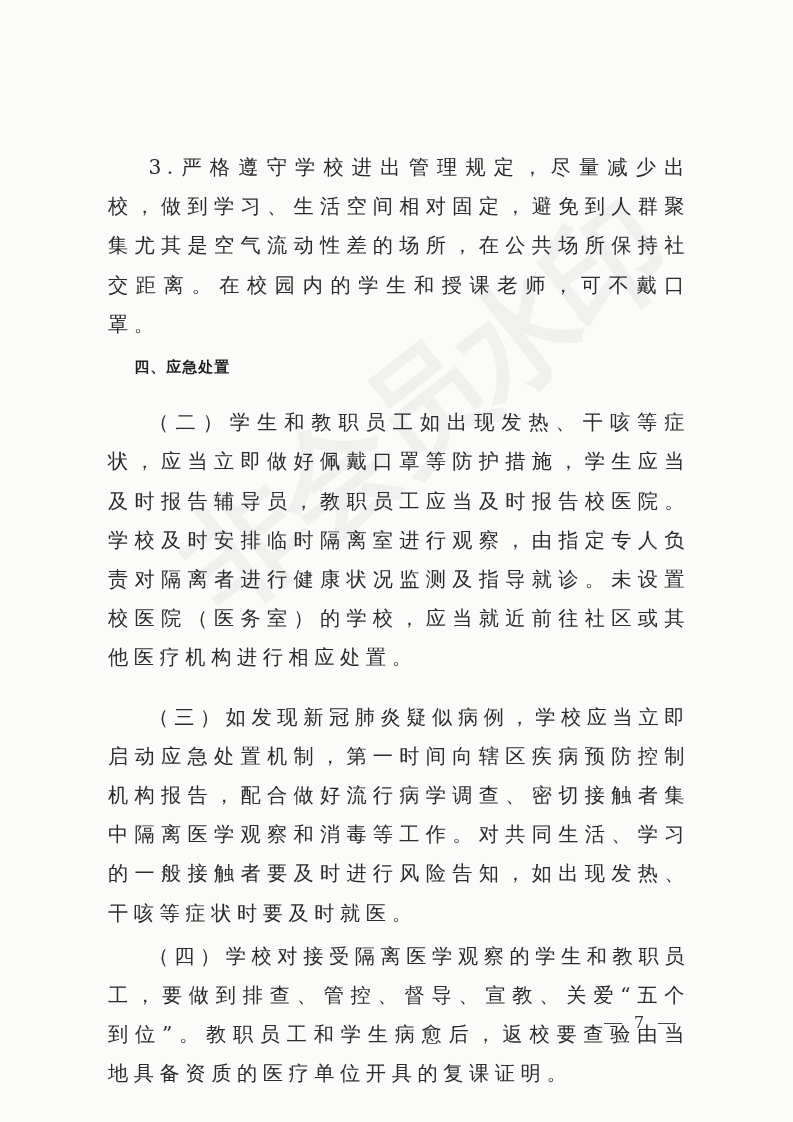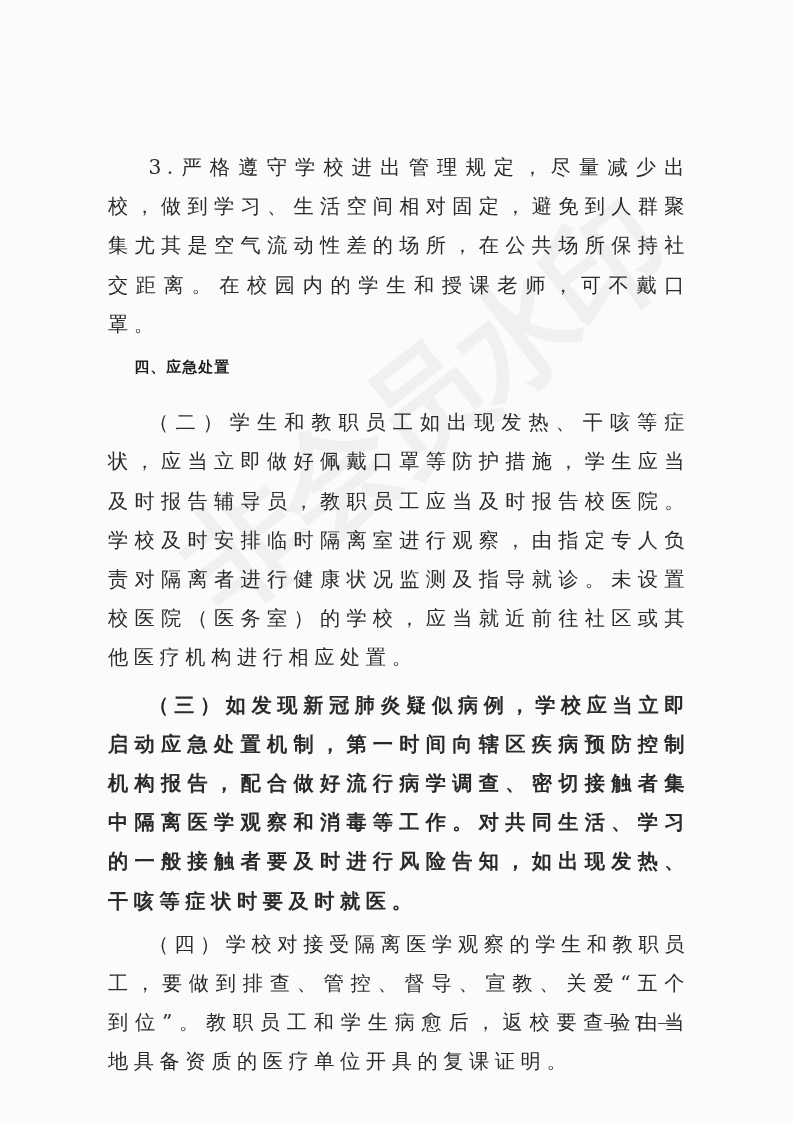--- a/index.html
+++ b/index.html
@@ -61,20 +61,20 @@
 </head>
 <body>
 
 <div class="page">
   <div class="watermark">非会员水印</div>
 
   <div class="content">
     <p class="para">3.严格遵守学校进出管理规定，尽量减少出校，做到学习、生活空间相对固定，避免到人群聚集尤其是空气流动性差的场所，在公共场所保持社交距离。在校园内的学生和授课老师，可不戴口罩。</p>
     <p class="heading" style="margin-top:4px;">四、应急处置</p>
     <p class="para" style="margin-top:16px;">（二）学生和教职员工如出现发热、干咳等症状，应当立即做好佩戴口罩等防护措施，学生应当及时报告辅导员，教职员工应当及时报告校医院。学校及时安排临时隔离室进行观察，由指定专人负责对隔离者进行健康状况监测及指导就诊。未设置校医院（医务室）的学校，应当就近前往社区或其他医疗机构进行相应处置。</p>
-    <p class="para" style="margin-top:8px;font-weight:bold;">（三）如发现新冠肺炎疑似病例，学校应当立即启动应急处置机制，第一时间向辖区疾病预防控制机构报告，配合做好流行病学调查、密切接触者集中隔离医学观察和消毒等工作。对共同生活、学习的一般接触者要及时进行风险告知，如出现发热、干咳等症状时要及时就医。</p>
+    <p class="para" style="margin-top:20px;">（三）如发现新冠肺炎疑似病例，学校应当立即启动应急处置机制，第一时间向辖区疾病预防控制机构报告，配合做好流行病学调查、密切接触者集中隔离医学观察和消毒等工作。对共同生活、学习的一般接触者要及时进行风险告知，如出现发热、干咳等症状时要及时就医。</p>
     <p class="para" style="margin-top:4px;">（四）学校对接受隔离医学观察的学生和教职员工，要做到排查、管控、督导、宣教、关爱“五个到位”。教职员工和学生病愈后，返校要查验由当地具备资质的医疗单位开具的复课证明。</p>
   </div>
 
   <div class="page-number">
     <span class="dash"></span><span>7</span><span class="dash"></span>
   </div>
 </div>
 
 </body></html>

